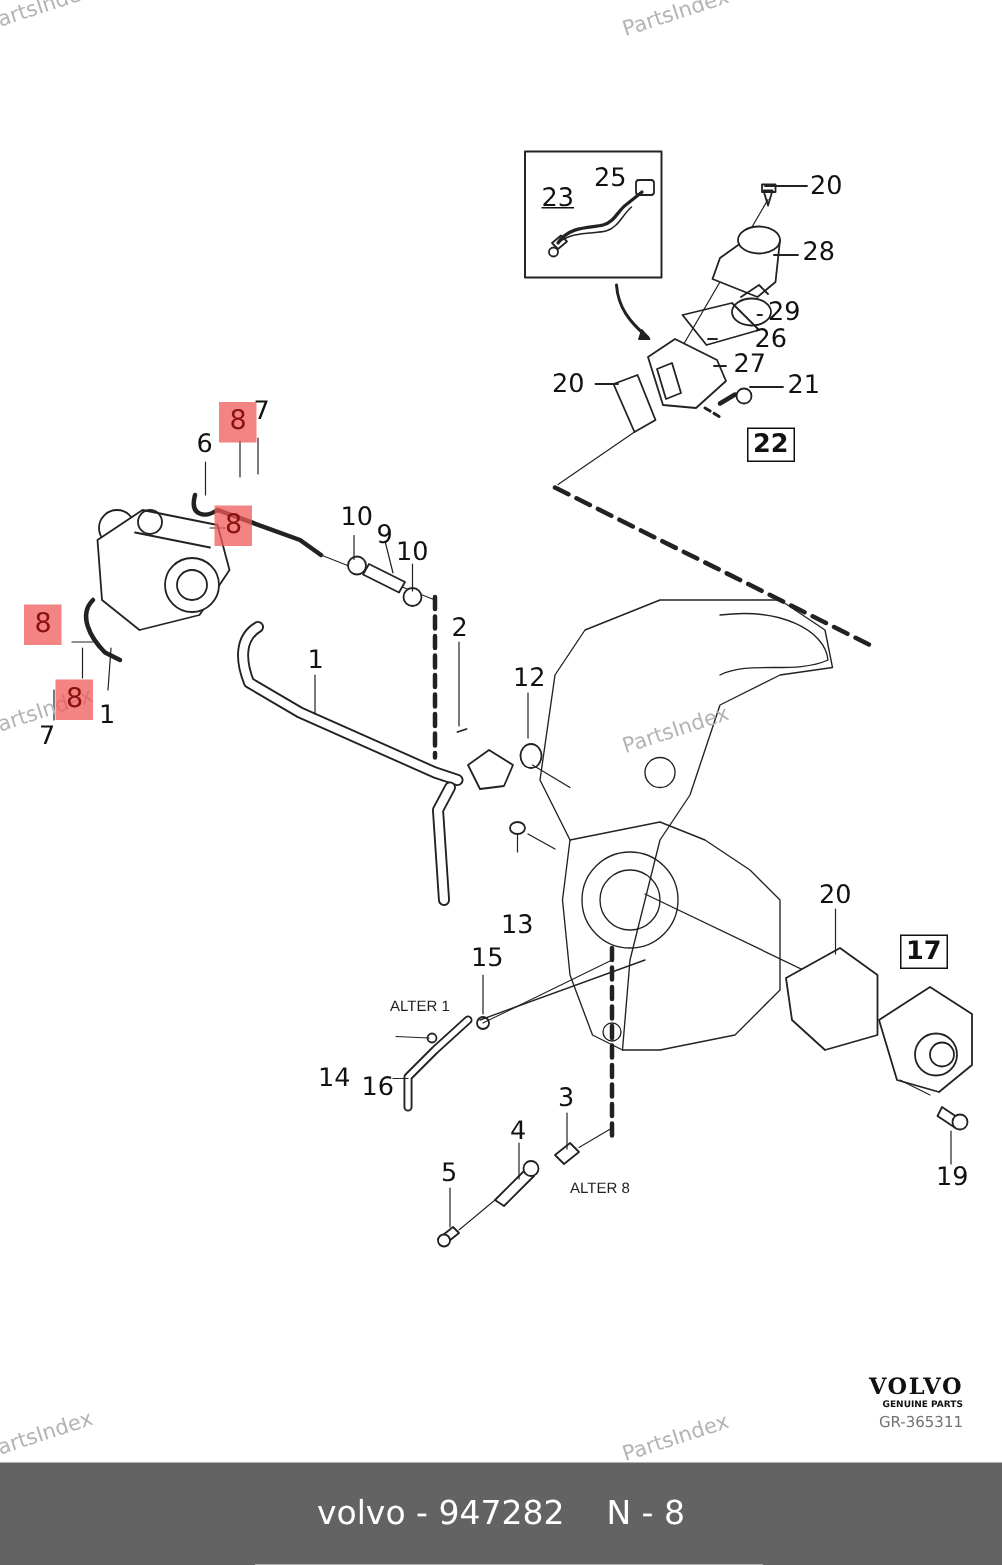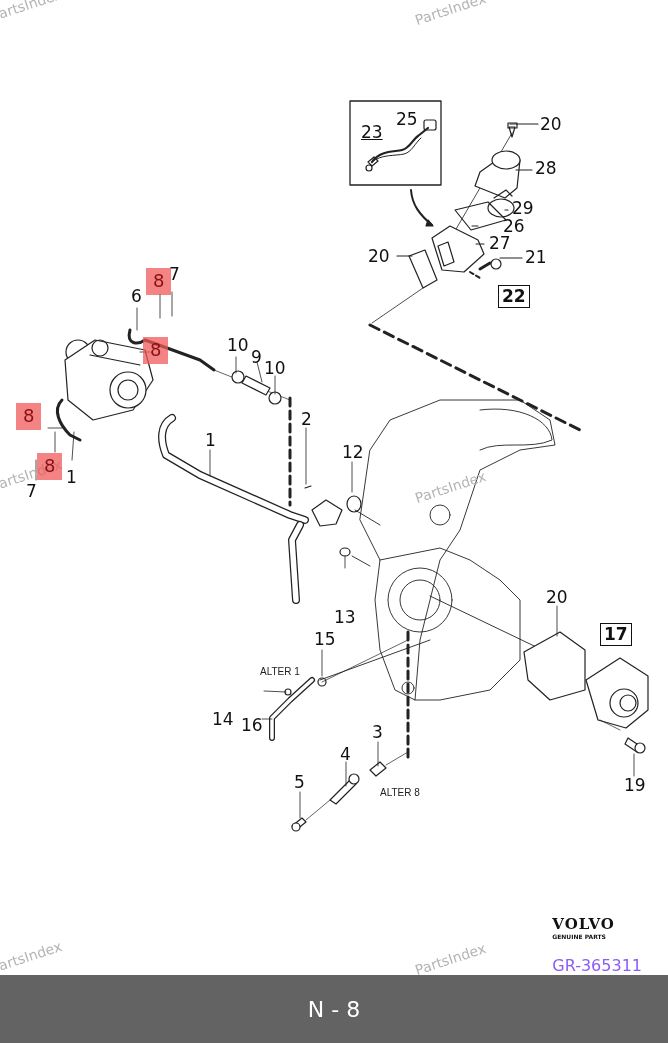--- a/index.html
+++ b/index.html
@@ -7,24 +7,24 @@
          font-family: "DejaVu Sans", sans-serif; }
   #canvas { position: absolute; left: 0; top: 0; width: 668px; height: 975px; background: #fff; }
   svg.diagram { position: absolute; left: 0; top: 0; }
   .callout { position: absolute; font-family: "DejaVu Sans", sans-serif; font-size: 17px; color: #111;
              line-height: 1; white-space: nowrap; }
   .callout.hl { background: rgba(240,90,90,0.75); color: #8b1010; padding: 4px 7px 5px 7px; font-size: 18px; }
   .callout.boxed { border: 1.5px solid #111; padding: 2px 3px; font-weight: bold; }
   .small-label { position: absolute; font-family: "Liberation Sans", sans-serif; font-size: 10px; color: #222; }
   .watermark { position: absolute; font-family: "DejaVu Sans", sans-serif; font-size: 14px; color: #b4b4b4;
                transform: rotate(-18deg); transform-origin: left bottom; white-space: nowrap; }
-  .brand { position: absolute; right: 26px; top: 915px; text-align: left; }
+  .brand { position: absolute; right: 26px; top: 915px; text-align: right; }
   .brand .logo { font-family: "DejaVu Serif", serif; font-weight: bold; font-size: 15px; letter-spacing: 1px; color: #111; }
   .brand .sub { font-family: "DejaVu Sans", sans-serif; font-weight: bold; font-size: 6px; color: #111; margin-top: 0px; }
-  .brand .code { font-family: "DejaVu Sans", sans-serif; font-size: 16px; color: #8b5cf6; margin-top: 16px; }
+  .brand .code { font-family: "DejaVu Sans", sans-serif; font-size: 10px; color: #737373; margin-top: 3px; }
   #footer { position: absolute; left: 0; top: 975px; width: 668px; height: 68px; background: #636363;
             display: flex; justify-content: center; align-items: center; color: #fff; font-size: 22px;
             font-family: "DejaVu Sans", sans-serif; }
   #footer span { margin: 0 14px; }
 </style>
 </head>
 <body>
 
 <div id="canvas">
 
@@ -212,14 +212,15 @@
   <div class="small-label" style="left:380px; top:787px;">ALTER 8</div>
 
   <div class="brand">
     <div class="logo">VOLVO</div>
     <div class="sub">GENUINE PARTS</div>
     <div class="code">GR-365311</div>
   </div>
 </div>
 
 <div id="footer">
+  <span>volvo - 947282</span>
   <span>N - 8</span>
 </div>
 
 </body></html>

